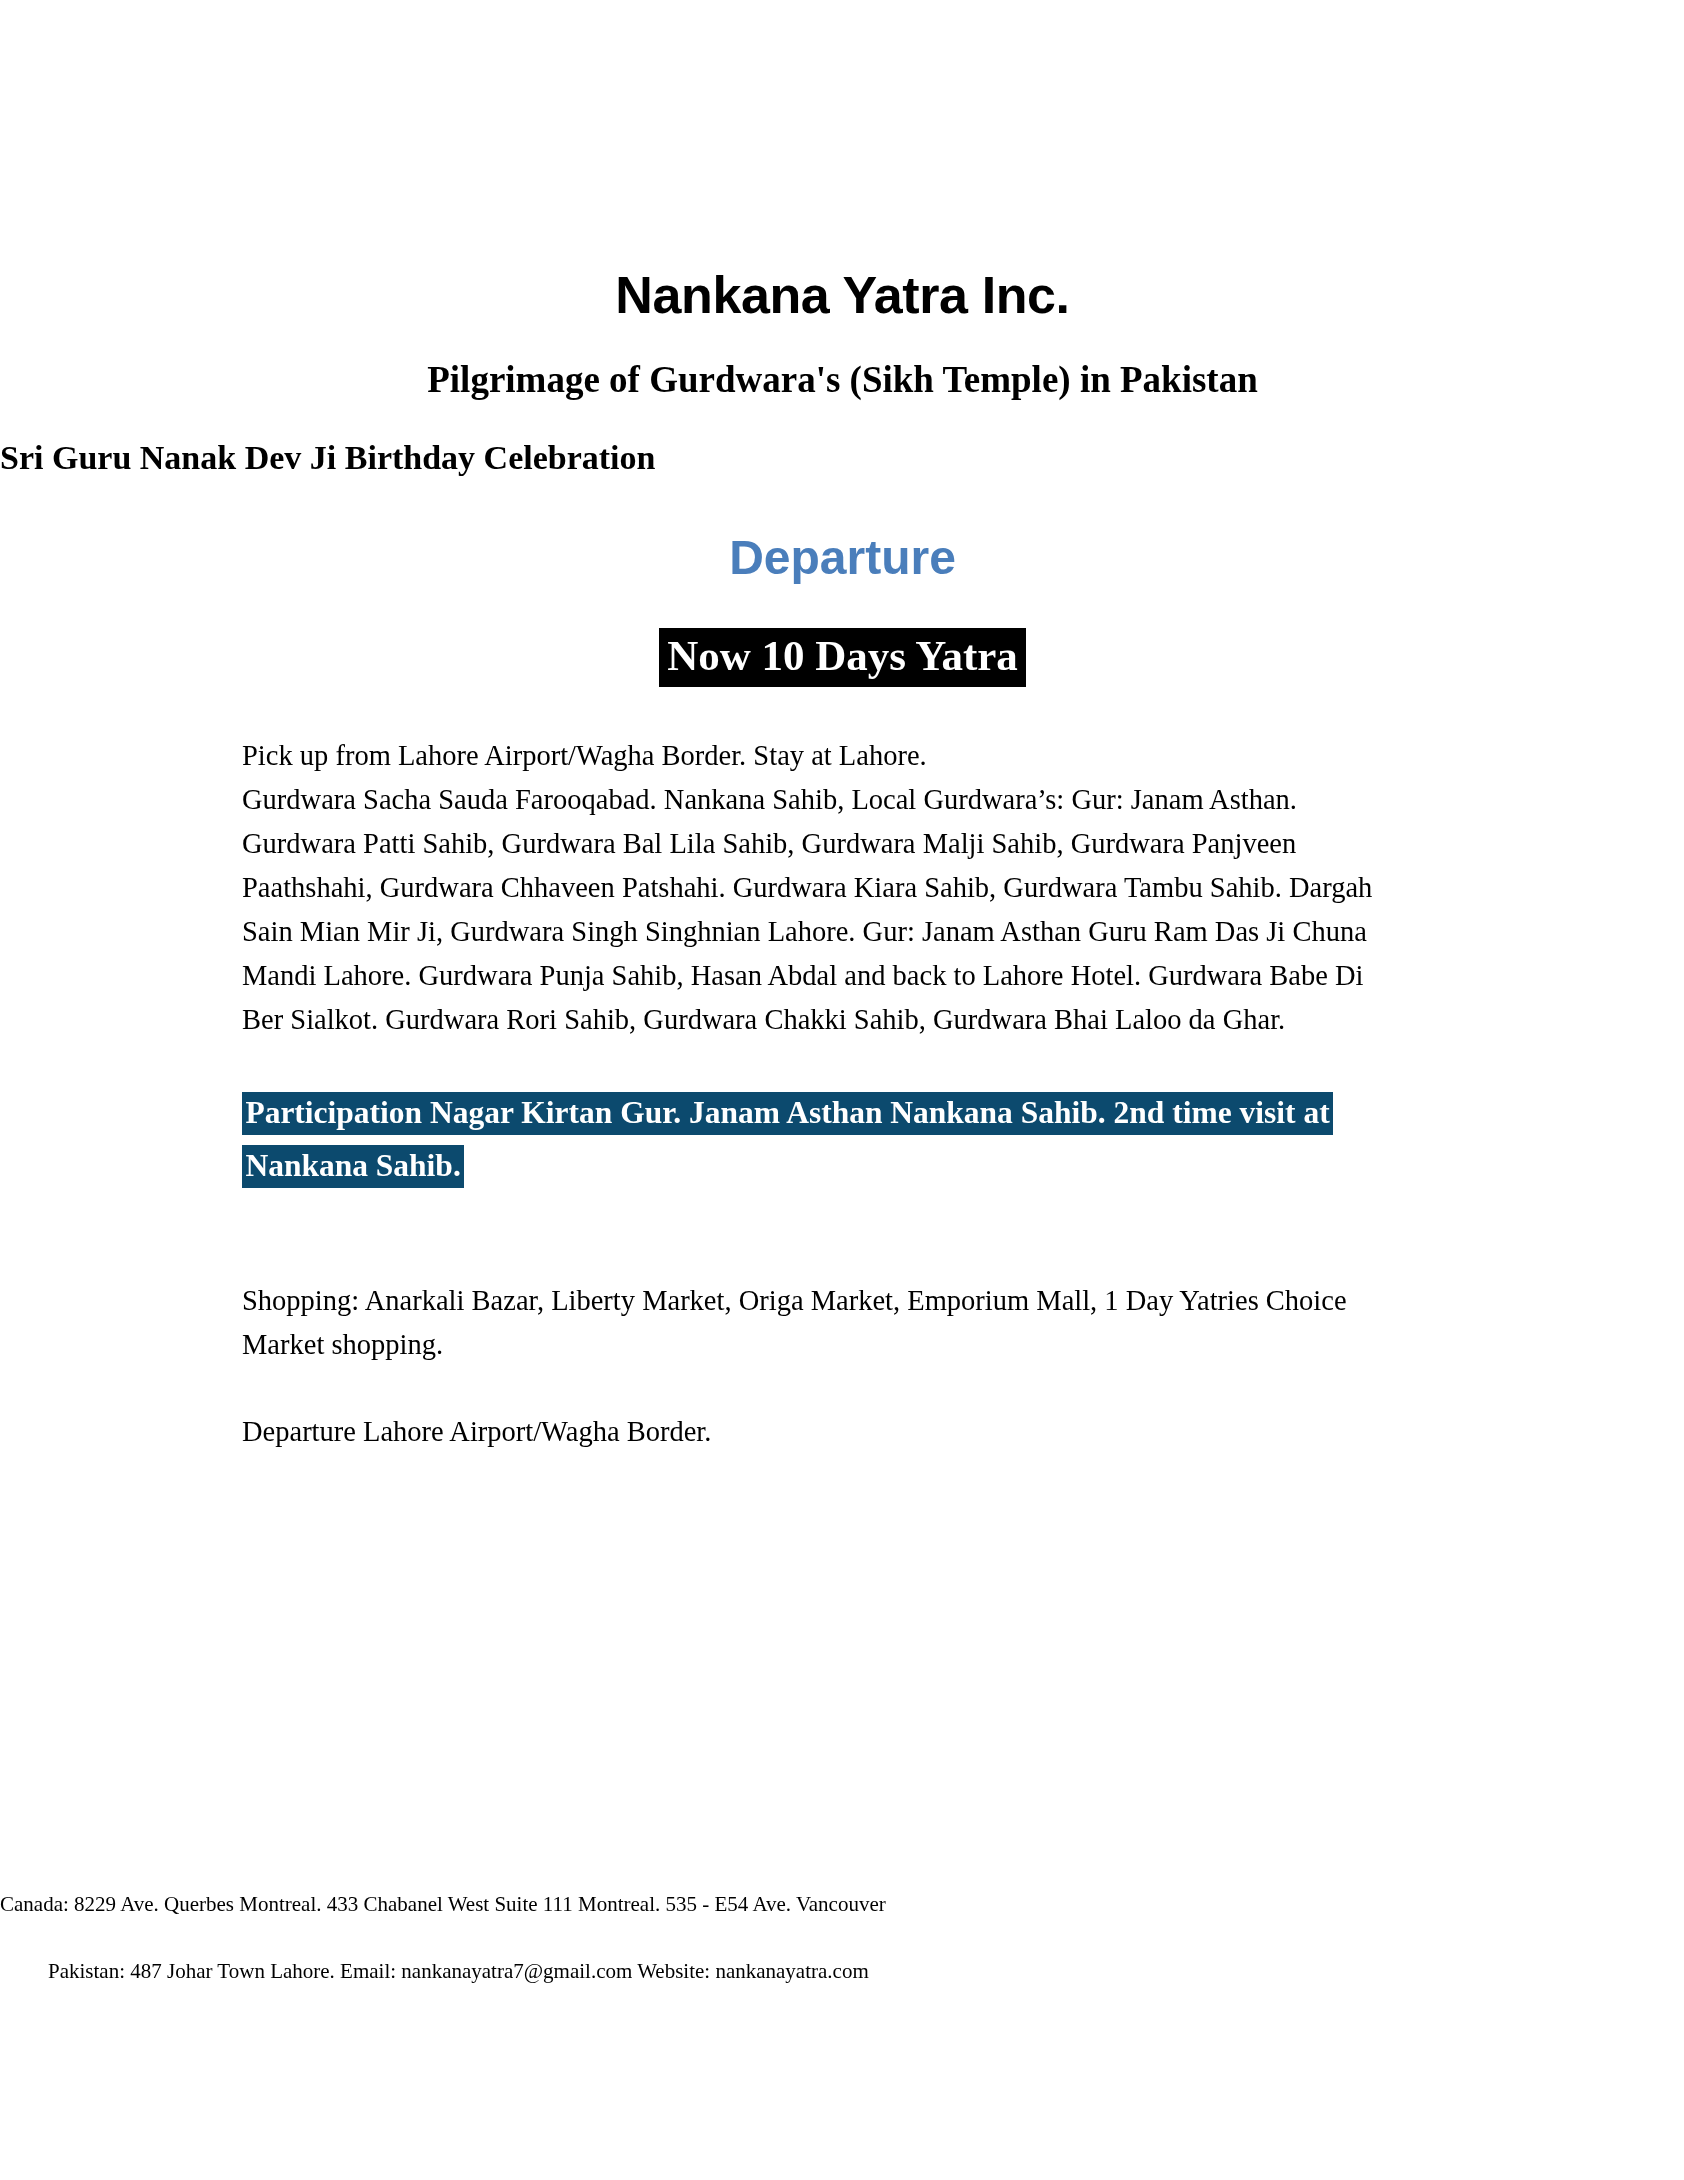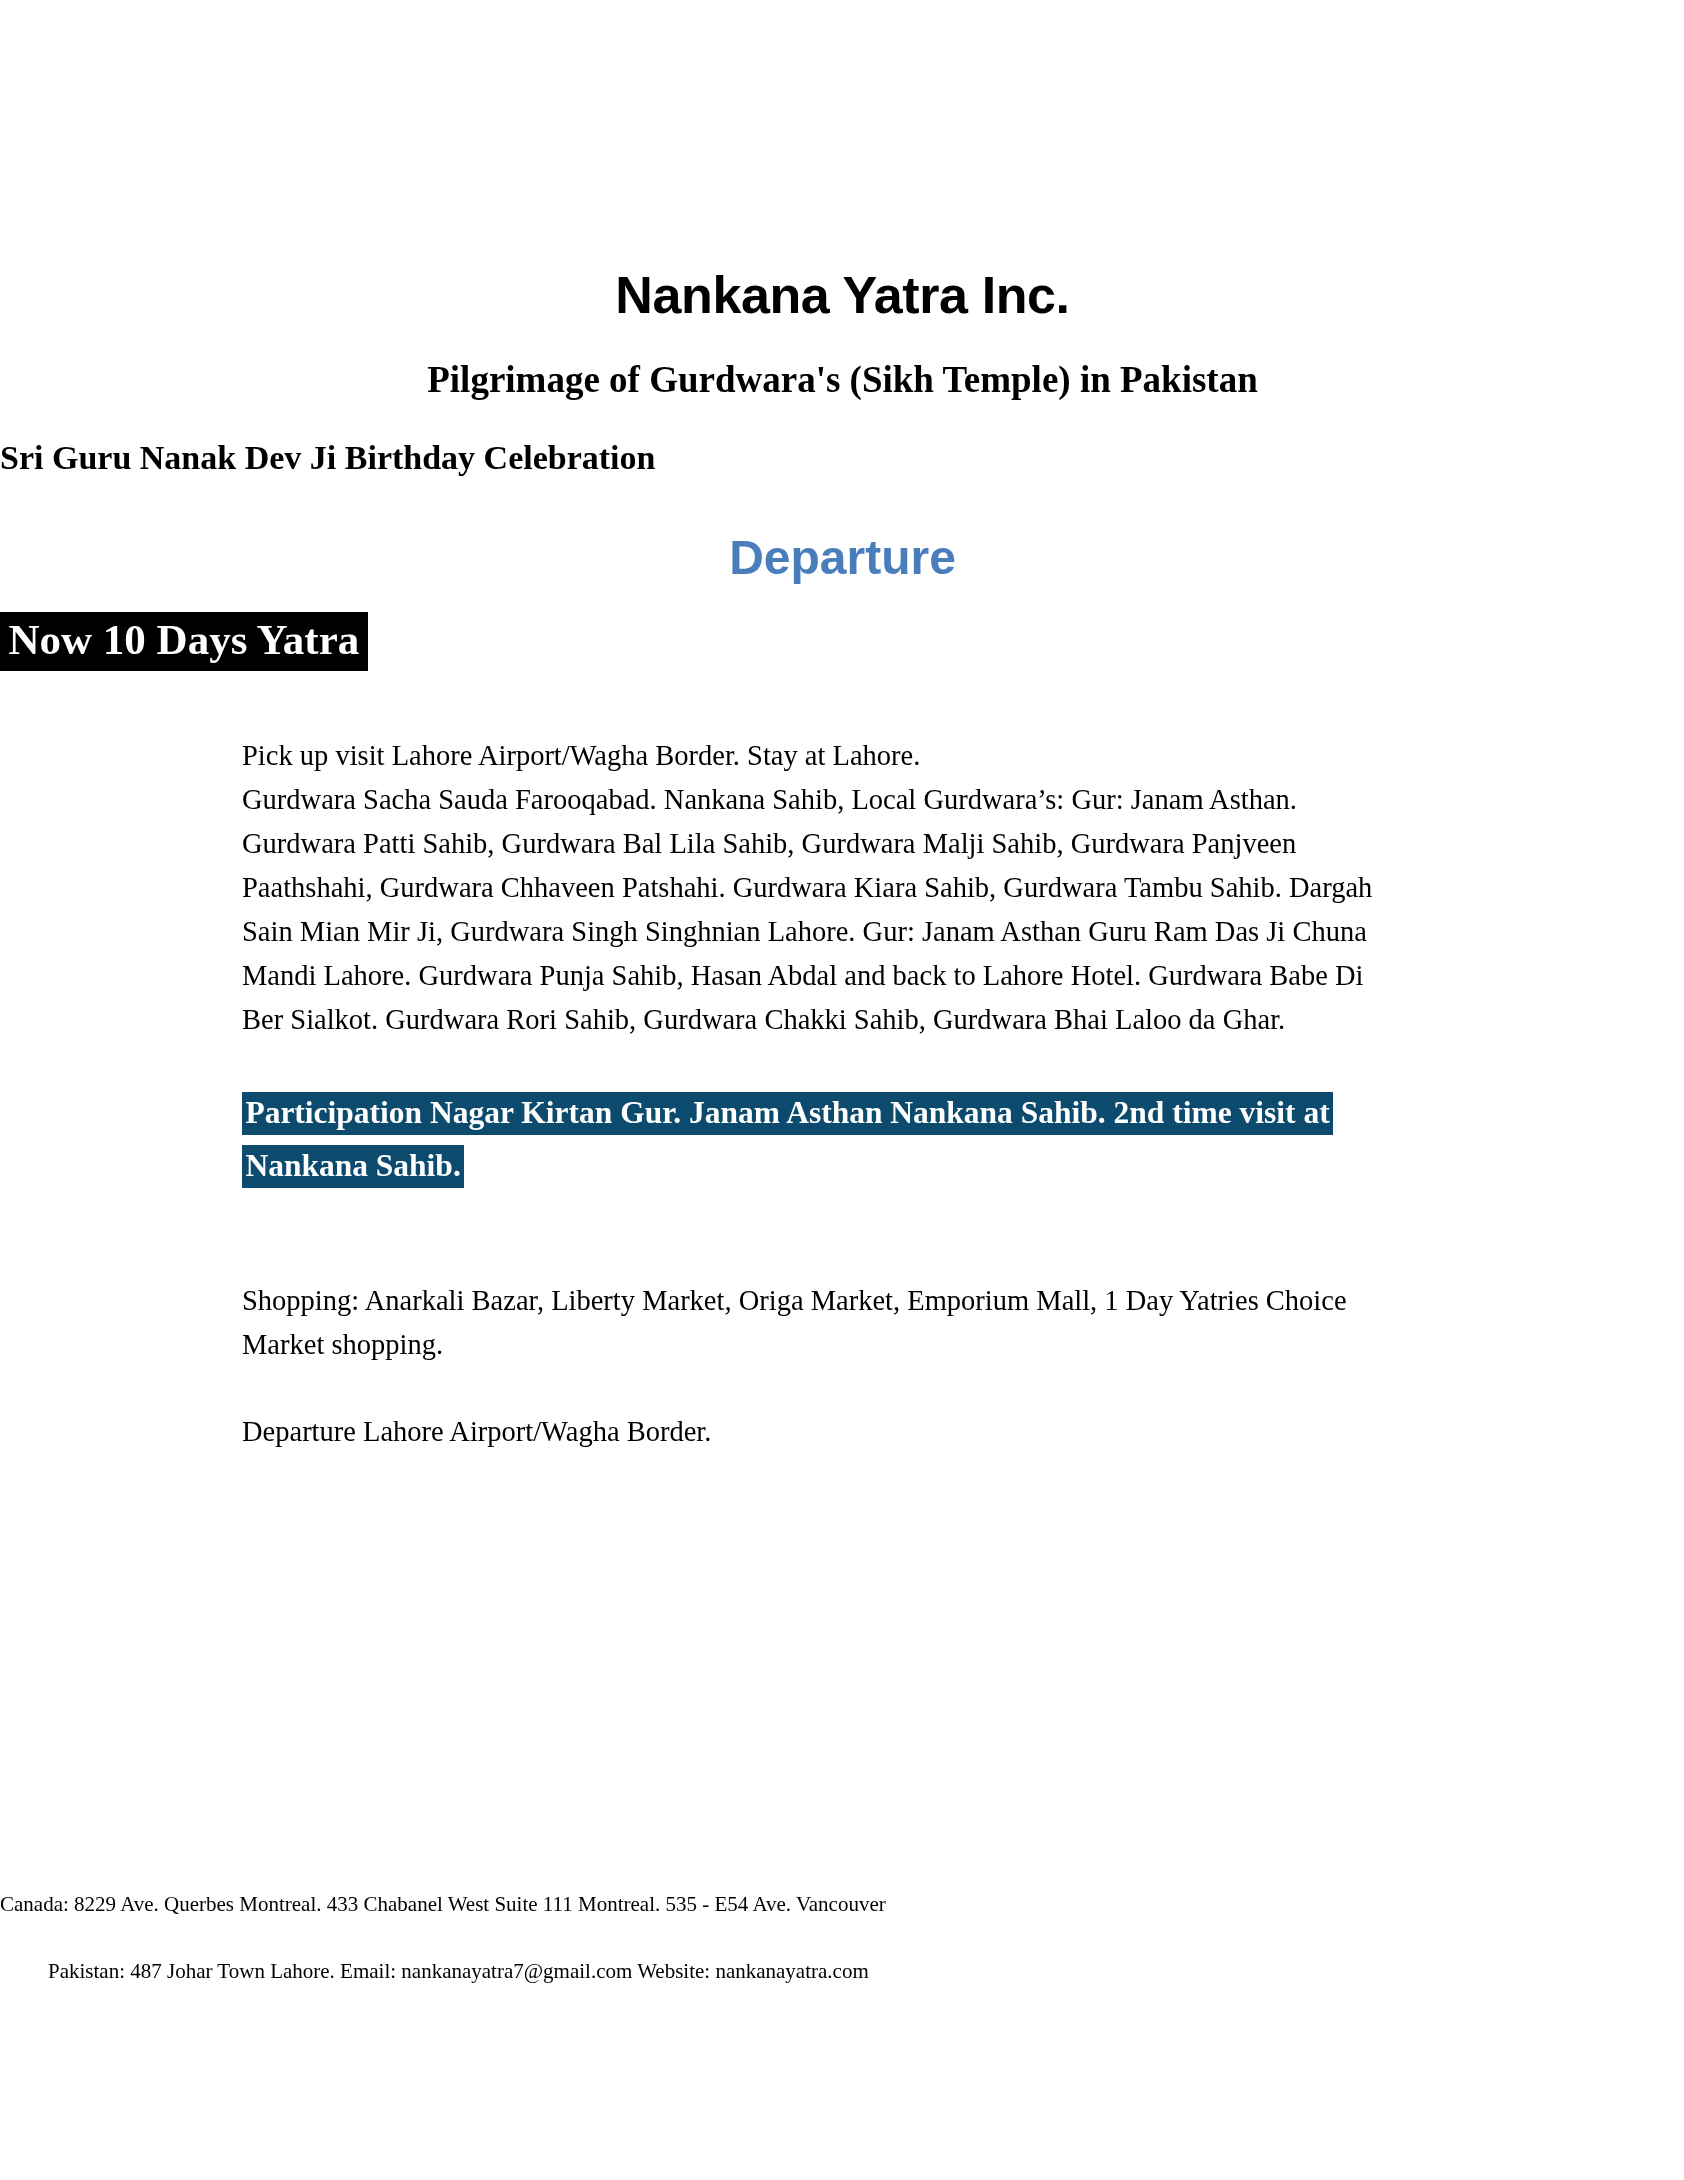--- a/index.html
+++ b/index.html
@@ -63,22 +63,22 @@
     font-family: "Liberation Sans", sans-serif;
     font-weight: bold;
     font-size: 48px;
     text-align: center;
     color: #4a7ebb;
     margin: 0;
     padding-top: 51px;
     line-height: 1.15;
   }
   .highlight-wrap {
-    text-align: left;
-    margin: 0;
+    text-align: center;
+    margin: 16px;
     padding-top: 27px;
   }
   .highlight-banner {
     display: inline-block;
     background: #000000;
     color: #ffffff;
     font-family: "Liberation Serif", serif;
     font-weight: bold;
     font-size: 43px;
     line-height: 1.22;
@@ -158,21 +158,21 @@
 
     <h2 class="title-itinerary">Departure</h2>
 
     <div class="highlight-wrap">
       <span class="highlight-banner">Now 10 Days Yatra</span>
     </div>
   </div>
 
   <div class="content">
 
-    <p class="para">Pick up visit Lahore Airport/Wagha Border. Stay at Lahore.</p>
+    <p class="para">Pick up from Lahore Airport/Wagha Border. Stay at Lahore.</p>
 
     <p class="para">Gurdwara Sacha Sauda Farooqabad. Nankana Sahib, Local Gurdwara’s: Gur: Janam Asthan. Gurdwara Patti Sahib, Gurdwara Bal Lila Sahib, Gurdwara Malji Sahib, Gurdwara Panjveen Paathshahi, Gurdwara Chhaveen Patshahi. Gurdwara Kiara Sahib, Gurdwara Tambu Sahib. Dargah Sain Mian Mir Ji, Gurdwara Singh Singhnian Lahore. Gur: Janam Asthan Guru Ram Das Ji Chuna Mandi Lahore. Gurdwara Punja Sahib, Hasan Abdal and back to Lahore Hotel. Gurdwara Babe Di Ber Sialkot. Gurdwara Rori Sahib, Gurdwara Chakki Sahib, Gurdwara Bhai Laloo da Ghar.</p>
 
     <div class="gap-lg"></div>
 
     <p class="highlight-block">
       <span class="inline-highlight">Participation Nagar Kirtan Gur. Janam Asthan Nankana Sahib. 2nd time visit at Nankana Sahib.</span>
     </p>
 
     <div class="gap-lg"></div>

